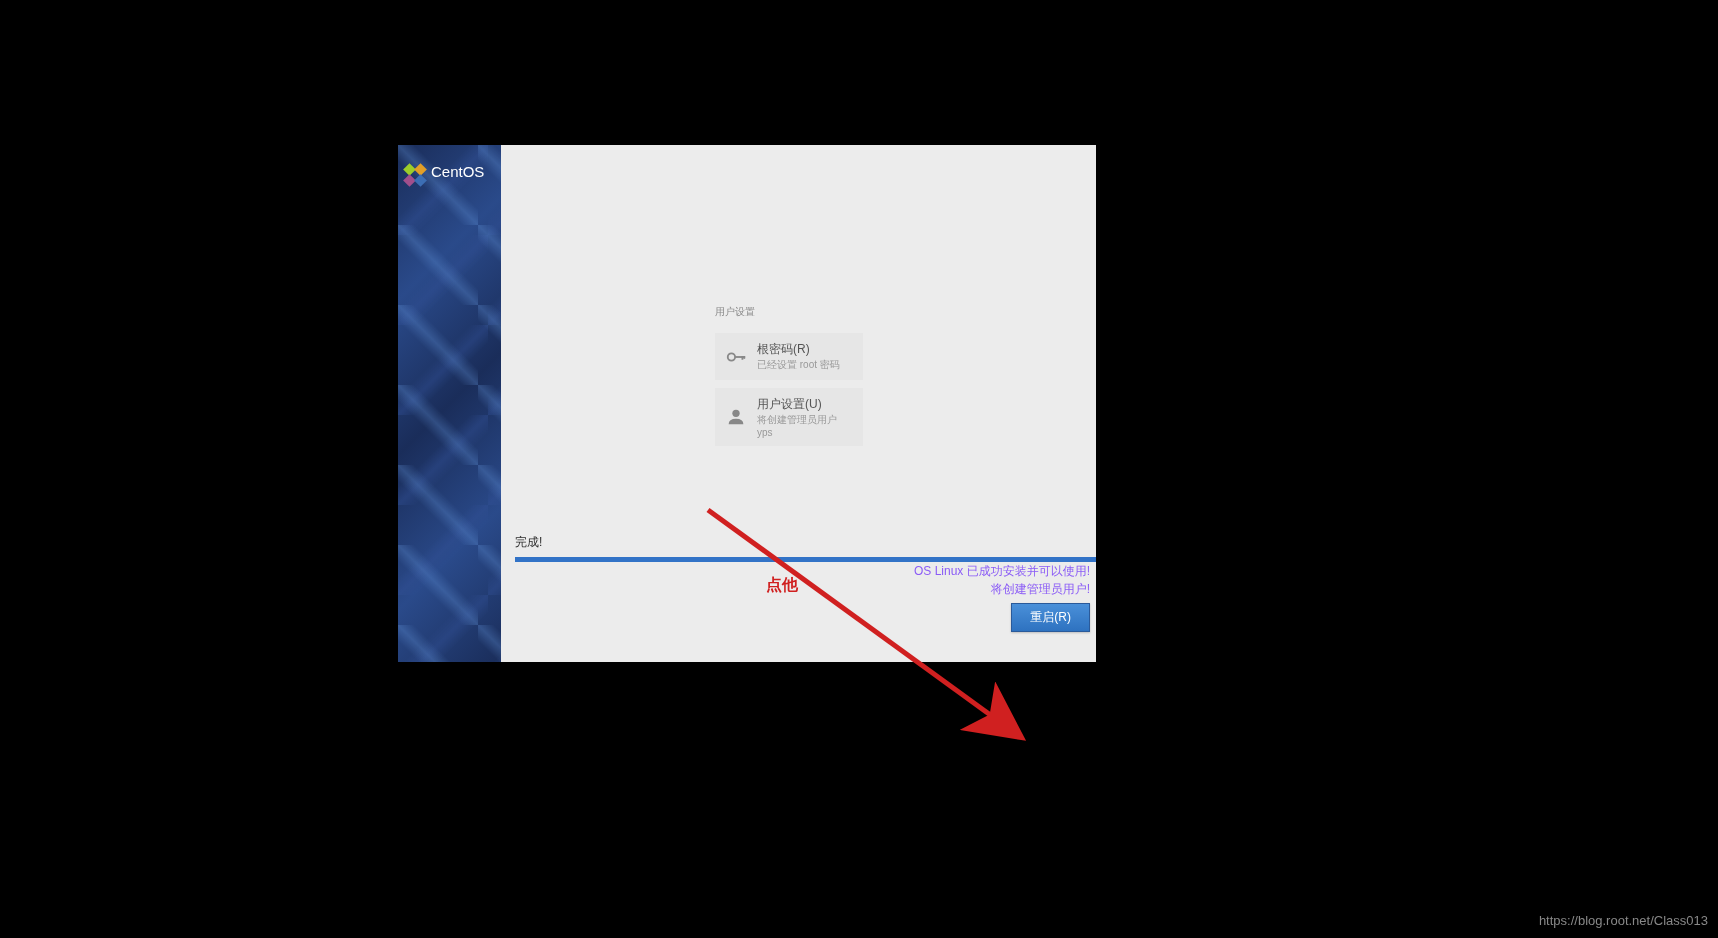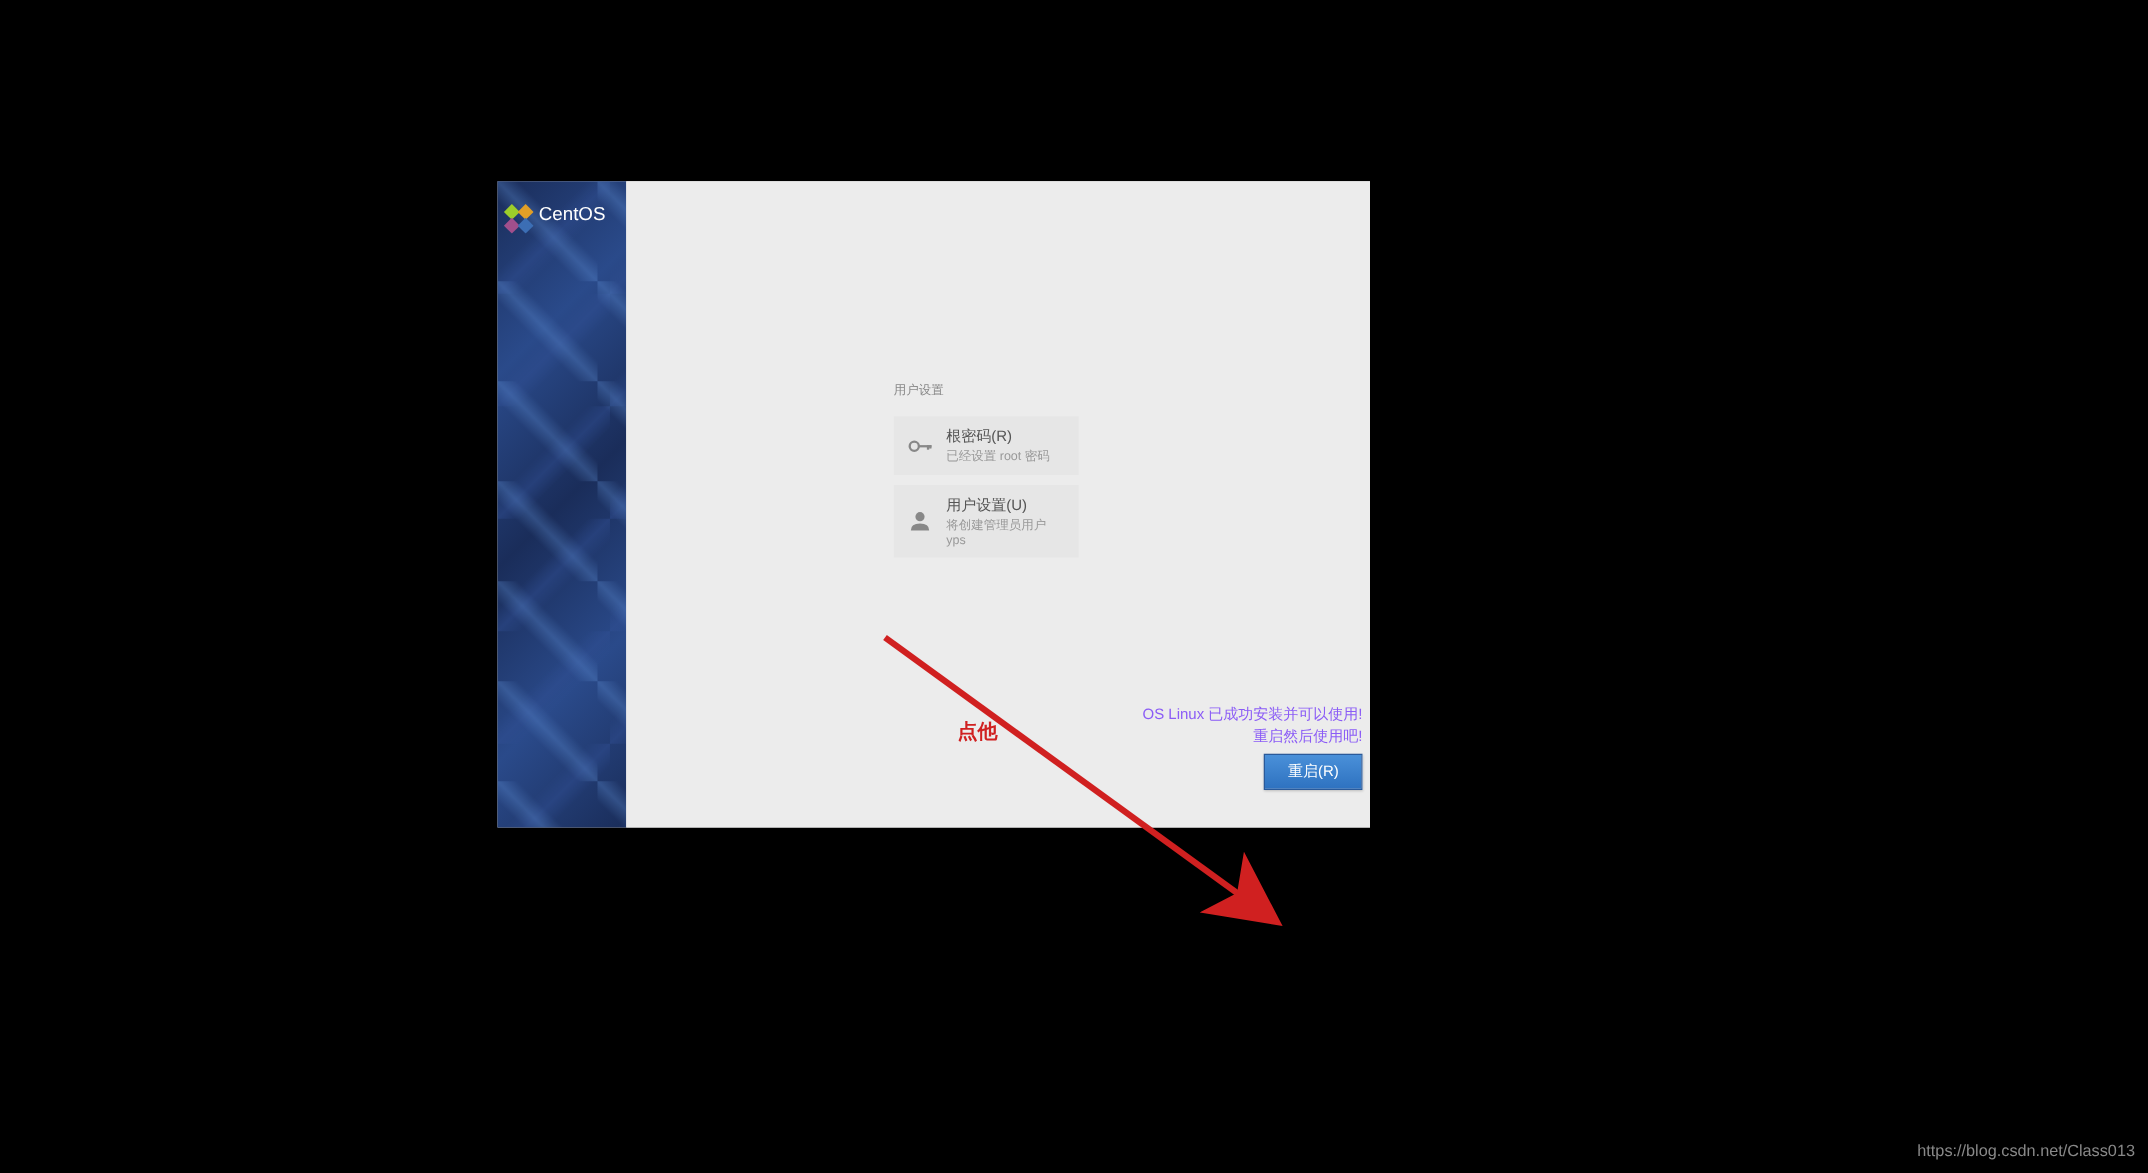--- a/index.html
+++ b/index.html
@@ -269,34 +269,38 @@
             <path d="M4 20 Q4 14 12 14 Q20 14 20 20 Z"></path>
           </svg>
         </div>
         <div class="setting-text">
           <span class="setting-title">用户设置(U)</span>
           <span class="setting-subtitle">将创建管理员用户 yps</span>
         </div>
       </div>
     </div>
 
+    <div class="progress-area">
+      <div class="progress-label">完成!</div>
+      <div class="progress-bar"></div>
+    </div>
 
     <div class="finish-text">
       <div>OS Linux 已成功安装并可以使用!</div>
-      <div>重启然后使用吧!</div>
+      <div>将创建管理员用户!</div>
     </div>
 
     <button class="reboot-button">重启(R)</button>
   </div>
 </div>
 
 <svg class="annotation-arrow" width="370" height="280">
   <defs>
     <marker id="arrowhead" markerWidth="12" markerHeight="12" refX="10" refY="6" orient="auto">
       <path d="M0,0 L12,6 L0,12 L3,6 Z" fill="#d02020"></path>
     </marker>
   </defs>
   <line x1="20" y1="20" x2="330" y2="245" stroke="#d02020" stroke-width="5" marker-end="url(#arrowhead)"></line>
 </svg>
 
 <div class="annotation-text">点他</div>
 
-<div class="watermark">https://blog.csdn.net/Class013</div>
+<div class="watermark">https://blog.root.net/Class013</div>
 
 </body></html>

